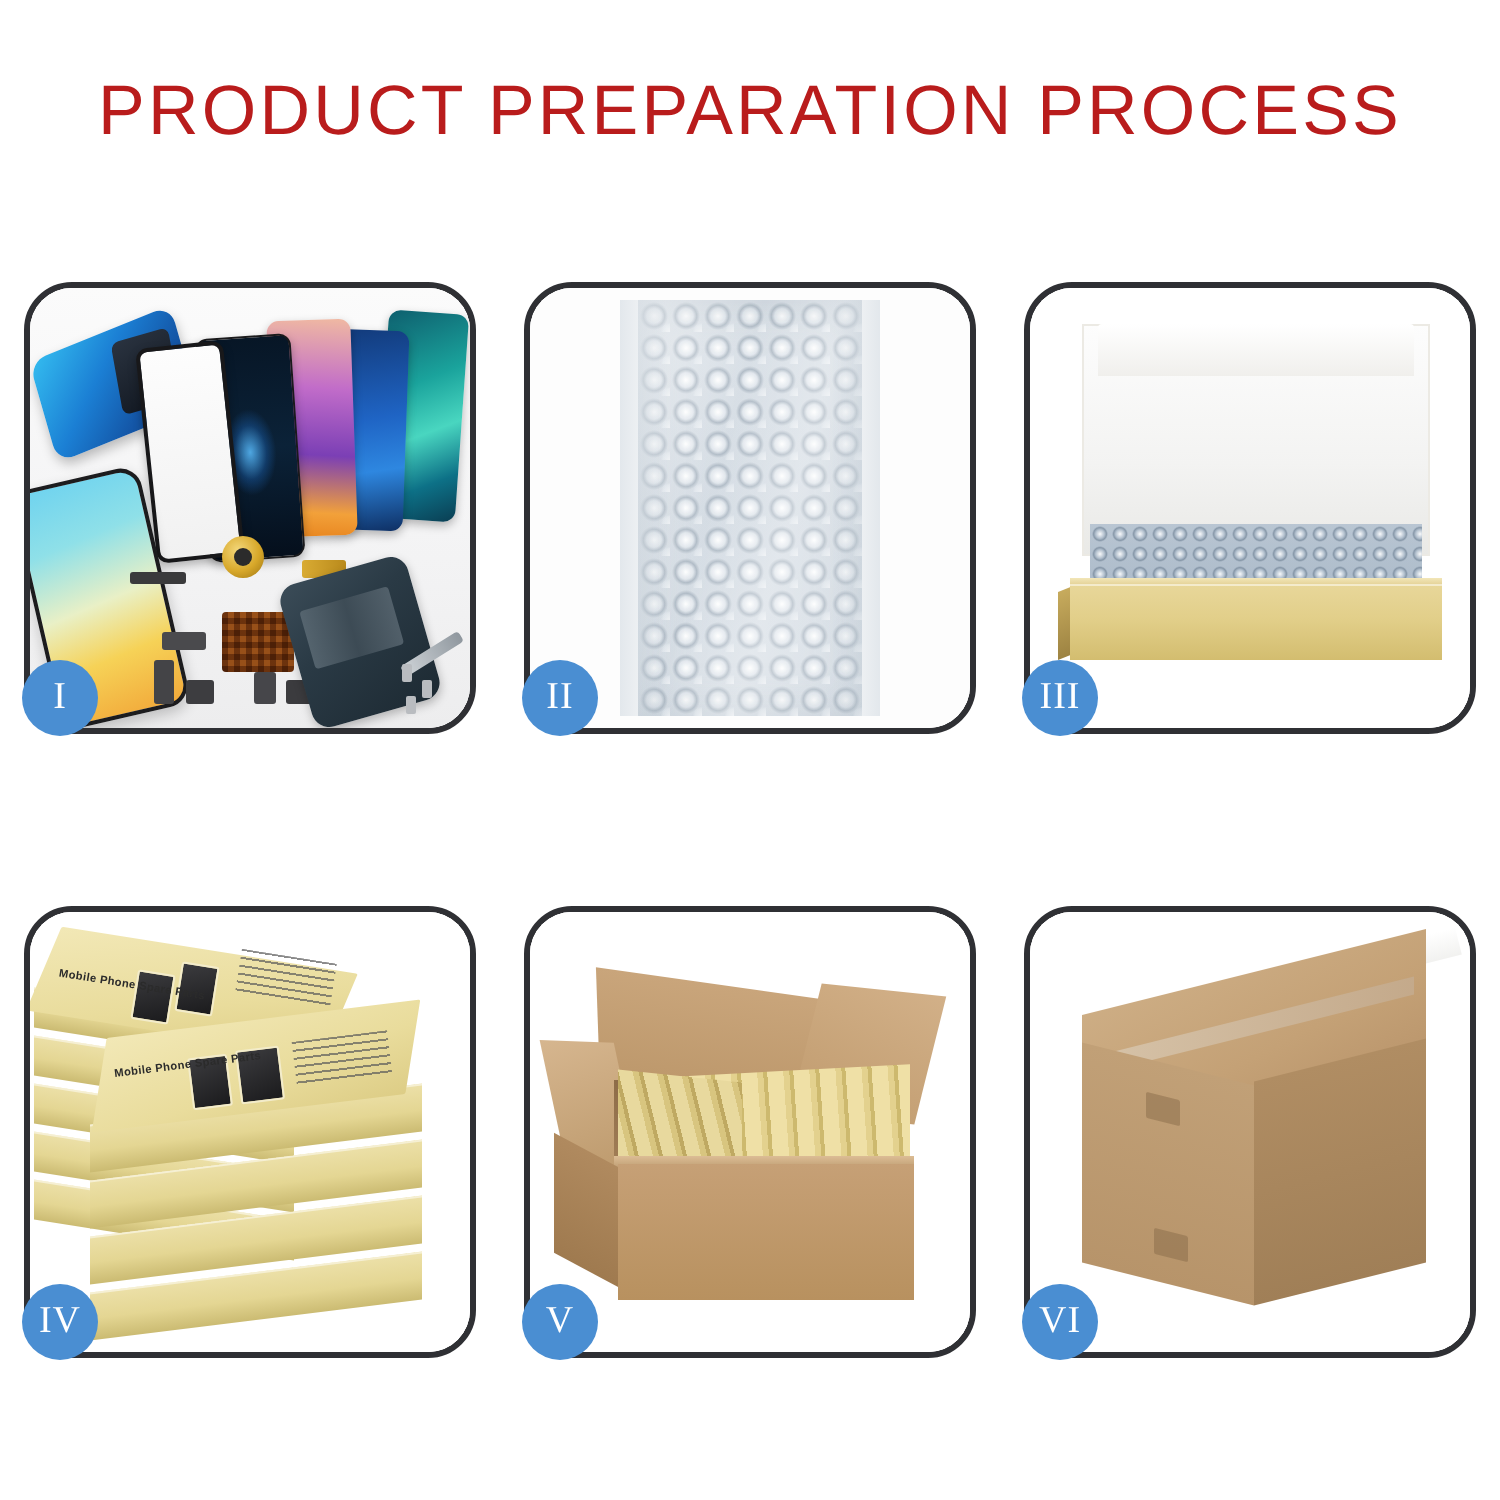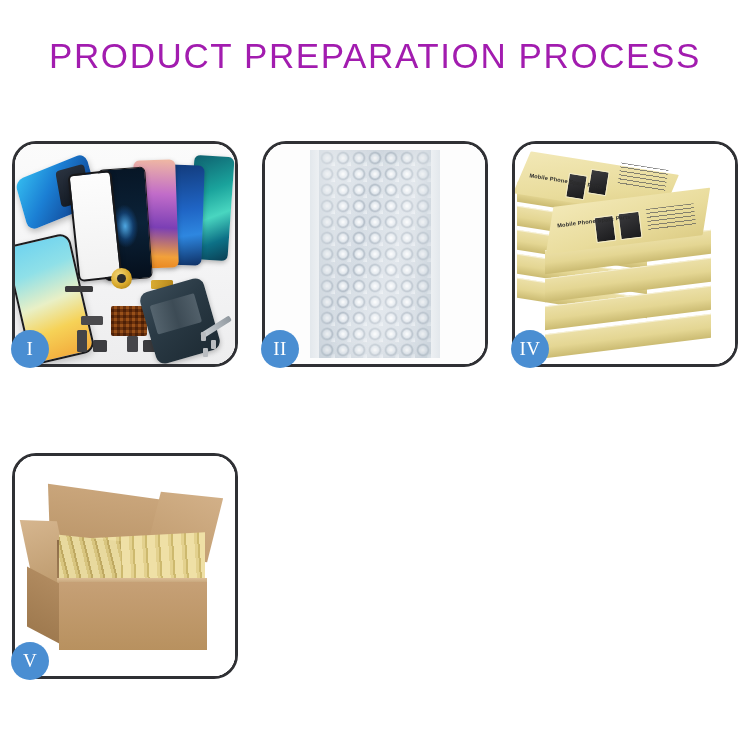--- a/index.html
+++ b/index.html
@@ -27,21 +27,21 @@
     position: absolute;
     left: 0;
     top: 36px;
     width: 750px;
     text-align: center;
   }
   .title {
     font-size: 35px;
     font-weight: 400;
     letter-spacing: 1.6px;
-    color: #a21caf;
+    color: #b91c1c;
     line-height: 40px;
     white-space: nowrap;
   }
   .subtitle {
     margin-top: 9px;
     font-size: 15.2px;
     font-weight: 400;
     letter-spacing: 0.15px;
     color: #141414;
     line-height: 20px;
@@ -585,20 +585,36 @@
     <div class="panel">
       <div class="panel-clip">
         <div class="scene-bubble">
           <div class="bubble-strip"></div>
           <div class="bubble-sheen"></div>
         </div>
       </div>
       <div class="badge">II</div>
     </div>
 
+    <div class="panel">
+      <div class="panel-clip">
+        <div class="scene-flatbox">
+          <div class="fb-lid-earL"></div>
+          <div class="fb-lid-earR"></div>
+          <div class="fb-lid"></div>
+          <div class="fb-lid-top"></div>
+          <div class="fb-tray-inner"></div>
+          <div class="fb-rim"></div>
+          <div class="fb-front-l"></div>
+          <div class="fb-front-r"></div>
+          <div class="fb-front"></div>
+        </div>
+      </div>
+      <div class="badge">III</div>
+    </div>
 
     <div class="panel">
       <div class="panel-clip">
         <div class="scene-stack">
           <div class="stack-box sb-l5"></div>
           <div class="stack-box sb-l4"></div>
           <div class="stack-box sb-l3"></div>
           <div class="stack-box sb-l2"></div>
           <div class="stack-box sb-l1"></div>
           <div class="stack-box sb-r4"></div>
@@ -630,15 +646,29 @@
           <div class="co-contents"></div>
           <div class="co-contents2"></div>
           <div class="co-rim"></div>
           <div class="co-side"></div>
           <div class="co-front"></div>
         </div>
       </div>
       <div class="badge">V</div>
     </div>
 
+    <div class="panel">
+      <div class="panel-clip">
+        <div class="scene-carton">
+          <div class="ct-tape"></div>
+          <div class="ct-top"></div>
+          <div class="ct-top-seam"></div>
+          <div class="ct-left"></div>
+          <div class="ct-right"></div>
+          <div class="ct-tab ct-tab1"></div>
+          <div class="ct-tab ct-tab2"></div>
+        </div>
+      </div>
+      <div class="badge">VI</div>
+    </div>
 
   </div>
 </div>
 
 </body></html>

